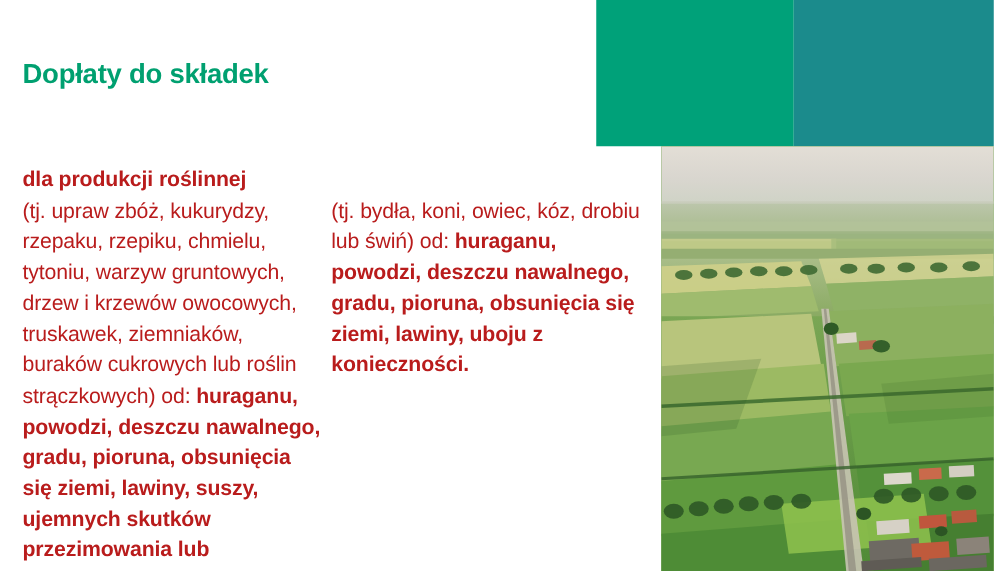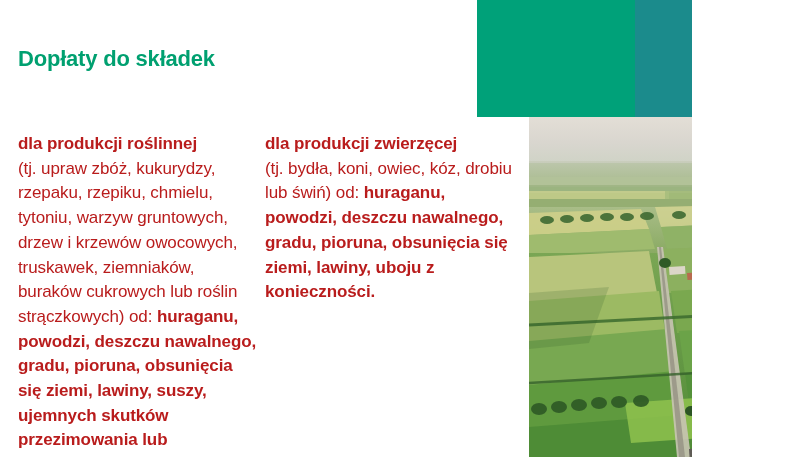--- a/index.html
+++ b/index.html
@@ -7,21 +7,21 @@
     margin: 0;
     padding: 0;
     background: #ffffff;
   }
   body {
     font-family: "Liberation Sans", "DejaVu Sans", sans-serif;
   }
 
   #slide {
     position: relative;
-    width: 692px;
+    width: 800px;
     height: 457px;
     background: #ffffff;
     overflow: hidden;
   }
 
   
   .block-green {
     position: absolute;
     left: 477px;
     top: 0;
@@ -202,16 +202,16 @@
 
   <div class="title">
     <span class="title-line">Dopłaty do składek</span>
   </div>
 
   <div class="col col-left">
     <p><span class="b">dla produkcji roślinnej</span><br><span class="r">(tj. upraw zbóż, kukurydzy, rzepaku, rzepiku, chmielu, tytoniu, warzyw gruntowych, drzew i krzewów owocowych, truskawek, ziemniaków, buraków cukrowych lub roślin strączkowych) od: </span><span class="b">huraganu, powodzi, deszczu nawalnego, gradu, pioruna, obsunięcia się ziemi, lawiny, suszy, ujemnych skutków przezimowania lub przymrozków wiosennych</span></p>
   </div>
 
   <div class="col col-right">
-    <p><span class="b">dla produkcji zwierzęcej</span><br><span class="r">(tj. bydła, koni, owiec, kóz, drobiu lub świń) od: </span><span class="b">huraganu, powodzi, deszczu nawalnego, gradu, pioruna, obsunięcia się ziemi, lawiny, uboju z konieczności.</span></p>
+    <p><br><span class="r">(tj. bydła, koni, owiec, kóz, drobiu lub świń) od: </span><span class="b">huraganu, powodzi, deszczu nawalnego, gradu, pioruna, obsunięcia się ziemi, lawiny, uboju z konieczności.</span></p>
   </div>
 
 </div>
 
 </body></html>

